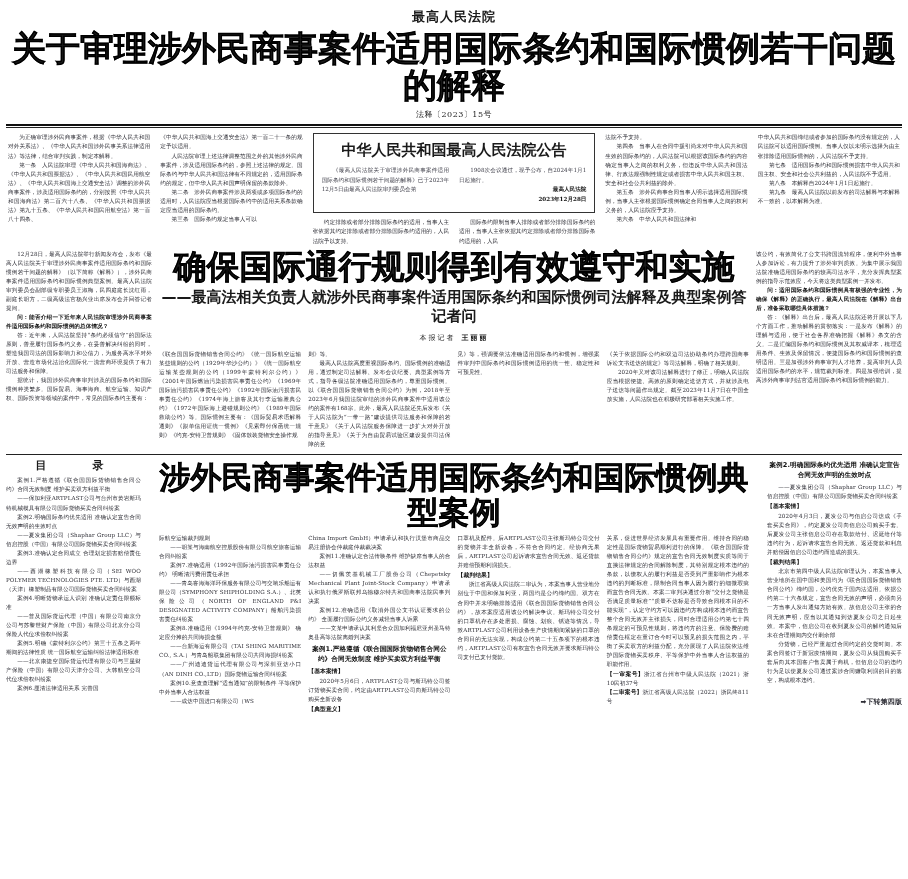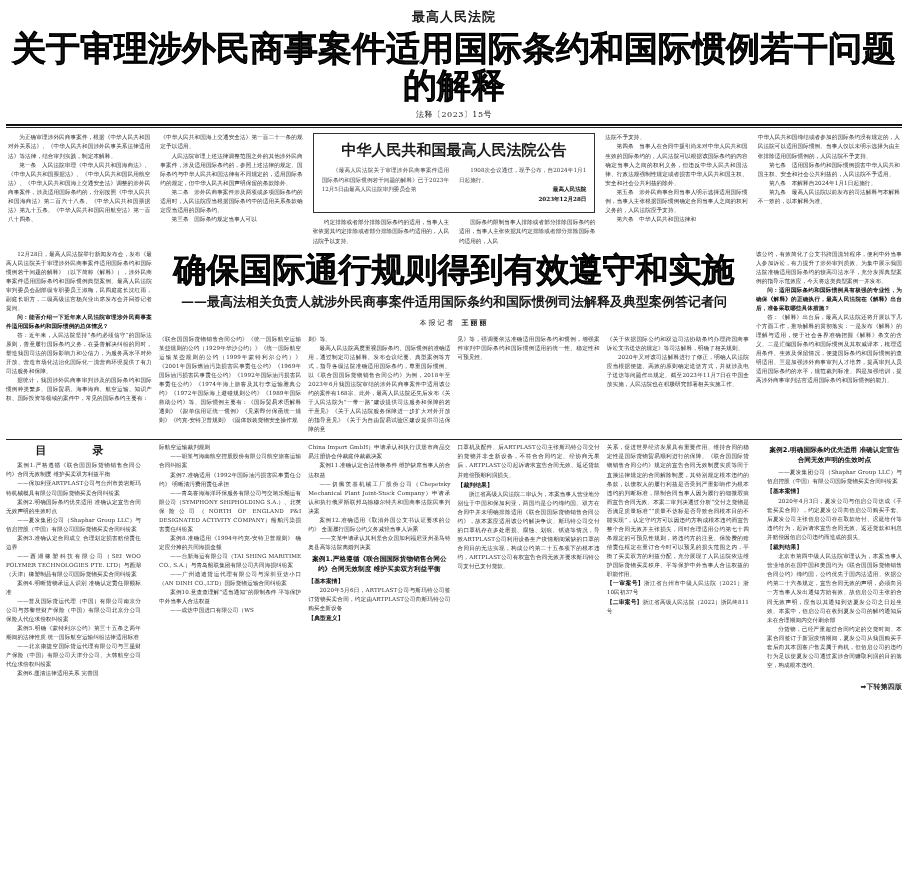--- a/index.html
+++ b/index.html
@@ -61,25 +61,25 @@
 
   .sec1-lower { display:flex; gap:10px; font-size:5.6px; line-height:1.62; }
   .sec1-lower .lc { flex:1; text-align:justify; color:#2b2b33; }
   .sec1-lower .lc p { margin:0; text-indent:2em; }
 
   
   .sec2 { margin-top: 4px; }
   .sec2-head { text-align:center; padding: 2px 0 3px 0; }
   .hl2 {
     font-size: 33px; font-weight:bold; line-height:1.1;
-    font-family:Liberation Sans, sans-serif;
+    font-family:Liberation Mono, monospace;
     -webkit-text-stroke:0.4px #000;
   }
   .hl2-sub {
-    font-size: 13px; font-weight:bold; margin-top:5px;
+    font-size: 15px; font-weight:bold; 
     font-family:"DejaVu Sans","Liberation Sans",sans-serif;
   }
   .byline { font-size:7px; margin-top:7px; letter-spacing:2px; }
   .byline .nm { font-weight:bold; margin-left:6px; }
 
   
   .sec3 { margin-top:3px; }
   .hl3 {
     text-align:center; font-size: 31px; font-weight:bold;
     font-family:"DejaVu Sans","Liberation Sans",sans-serif;
@@ -225,20 +225,21 @@
           <p>——西湖橡塑科技有限公司（SEI WOO POLYMER TECHNOLOGIES PTE. LTD）与西湖（天津）橡塑制品有限公司国际货物买卖合同纠纷案</p>
           <p>案例4.明晰货物承运人识别 准确认定责任限额标准</p>
           <p>——普及国际货运代理（中国）有限公司南京分公司与苏黎世财产保险（中国）有限公司北京分公司保险人代位求偿权纠纷案</p>
           <p>案例5.明确《蒙特利尔公约》第三十五条之两年期间的法律性质 统一国际航空运输纠纷法律适用标准</p>
           <p>——北京康捷空国际货运代理有限公司与三星财产保险（中国）有限公司天津分公司、大韩航空公司代位求偿权纠纷案</p>
           <p>案例6.厘清法律适用关系 完善国</p>
         </div>
       </div>
 
       <div style="width:590px;">
+        <div class="hl3">涉外民商事案件适用国际条约和国际惯例典型案例</div>
         <div style="display:flex; gap:7px;">
           <div class="col" style="width:146px;">
             <p class="noind">际航空运输裁判规则</p>
             <p>——胡某与海南航空控股股份有限公司航空旅客运输合同纠纷案</p>
             <p>案例7.准确适用《1992年国际油污损害民事责任公约》 明晰清污费用责任承担</p>
             <p>——青岛客海海洋环保服务有限公司与交响乐船运有限公司（SYMPHONY SHIPHOLDING S.A.）、北英保险公司（NORTH OF ENGLAND P&amp;I DESIGNATED ACTIVITY COMPANY）船舶污染损害责任纠纷案</p>
             <p>案例8.准确适用《1994年约克-安特卫普规则》 确定应分摊的共同海损金额</p>
             <p>——台新海运有限公司（TAI SHING MARITIME CO., S.A.）与青岛船联集团有限公司共同海损纠纷案</p>
             <p>——广州迪迪货运代理有限公司与深圳亚达小口（AN DINH CO.,LTD）国际货物运输合同纠纷案</p>
             <p>案例10.意查查理解“适当通知”的限制条件 平等保护中外当事人合法权益</p>

